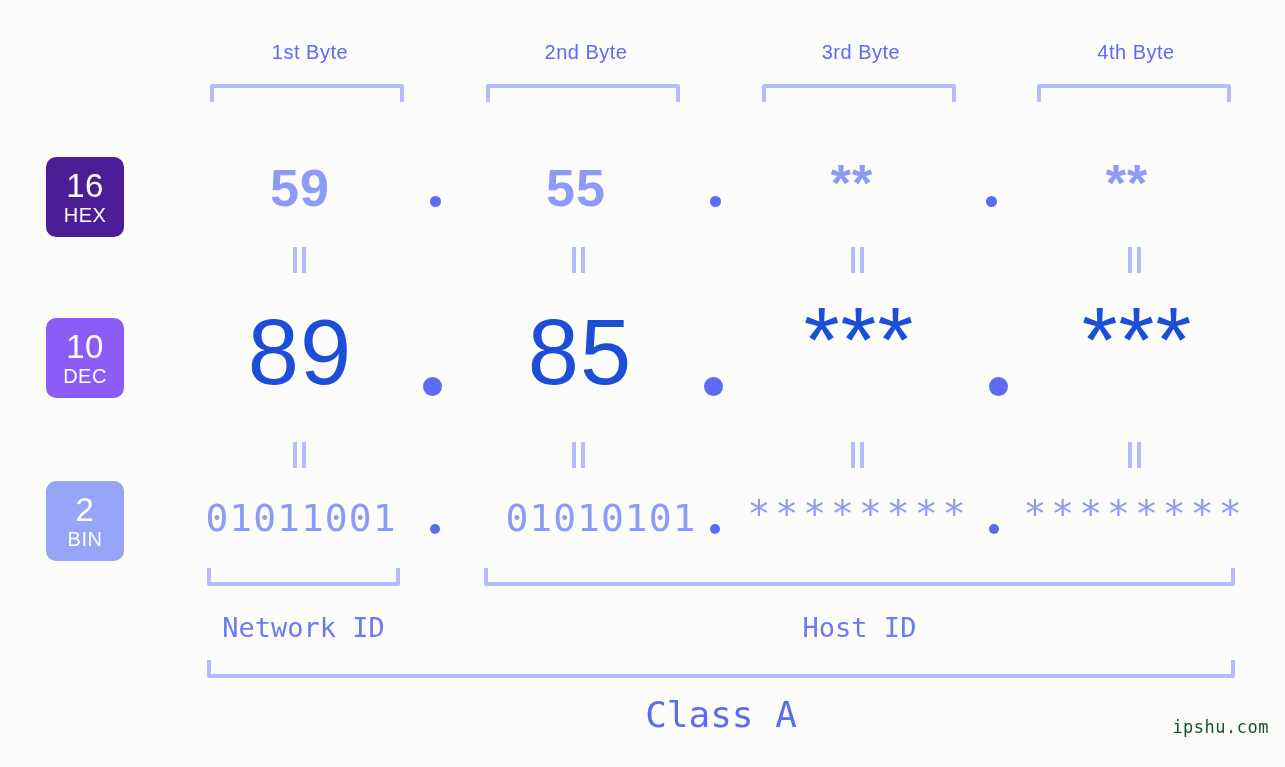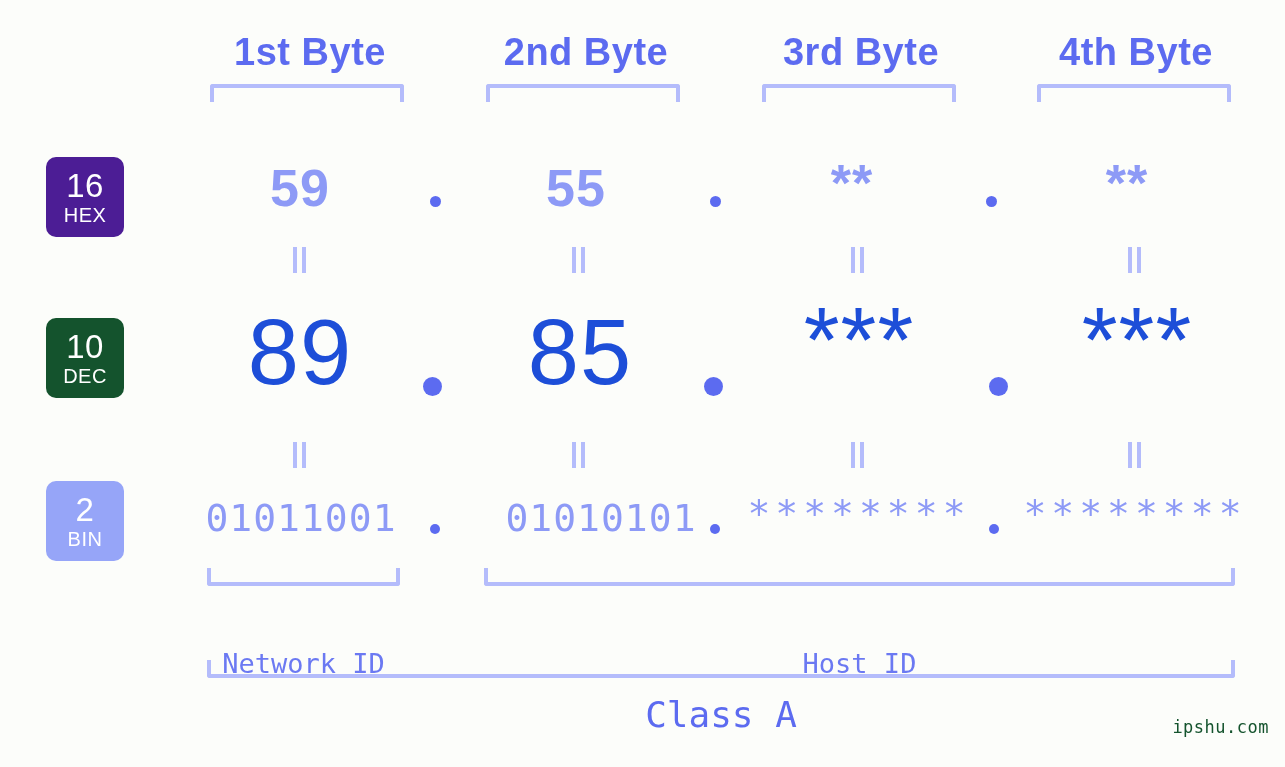--- a/index.html
+++ b/index.html
@@ -24,22 +24,22 @@
     width: 1285px;
     height: 767px;
   }
 
   
   .byte-header {
     position: absolute;
     top: 32px;
     width: 230px;
     text-align: center;
-    font-size: 38px;
-    font-weight: 700;
+    font-size: 20px;
+    font-weight: 400;
     color: #5c6bf0;
     letter-spacing: .5px;
     line-height: 40px;
     white-space: nowrap;
   }
 
   
   .bracket {
     position: absolute;
     border: 4px solid #b4bcfb;
@@ -142,21 +142,20 @@
   .eq i:nth-child(2) { left: 9px; }
 
   
   .id-label {
     position: absolute;
     text-align: center;
     font-family: "DejaVu Sans Mono", monospace;
     font-size: 27px;
     color: #6b79f2;
     white-space: nowrap;
-    margin-top: 36px;
   }
 
   .class-label {
     position: absolute;
     text-align: center;
     font-family: "DejaVu Sans Mono", monospace;
     font-size: 36px;
     color: #5c6bf0;
     white-space: nowrap;
   }
@@ -183,21 +182,21 @@
 
   <div class="bracket bracket-down" style="left:210px; top:84px; width:194px;"></div>
   <div class="bracket bracket-down" style="left:486px; top:84px; width:194px;"></div>
   <div class="bracket bracket-down" style="left:762px; top:84px; width:194px;"></div>
   <div class="bracket bracket-down" style="left:1037px; top:84px; width:194px;"></div>
 
   <div class="base-badge" style="top:157px; background:#4c1d95;">
     <span class="num">16</span>
     <span class="name">HEX</span>
   </div>
-  <div class="base-badge" style="top:318px; background:#14532d;">
+  <div class="base-badge" style="top:318px; background:#8b5cf6;">
     <span class="num">10</span>
     <span class="name">DEC</span>
   </div>
   <div class="base-badge" style="top:481px; background:#96a5f8;">
     <span class="num">2</span>
     <span class="name">BIN</span>
   </div>
 
   <div class="row-hex">
     <div class="value-cell" style="left:195px; top:158px; width:210px;">59</div>

